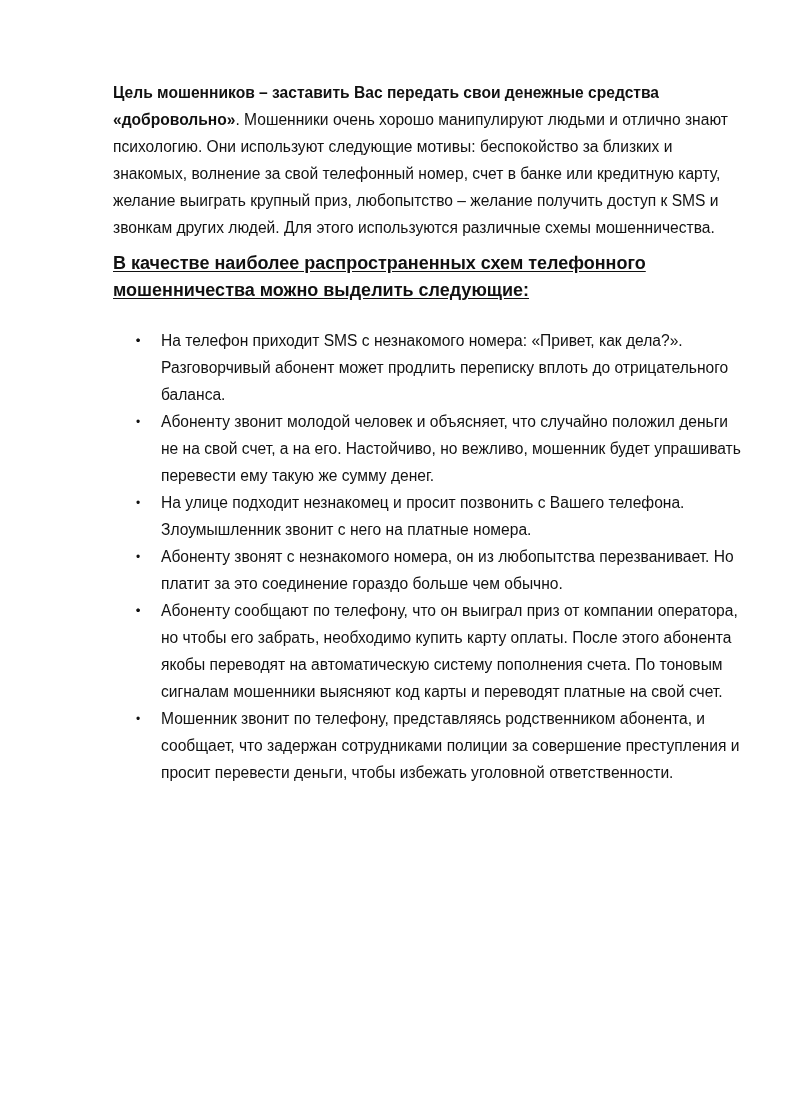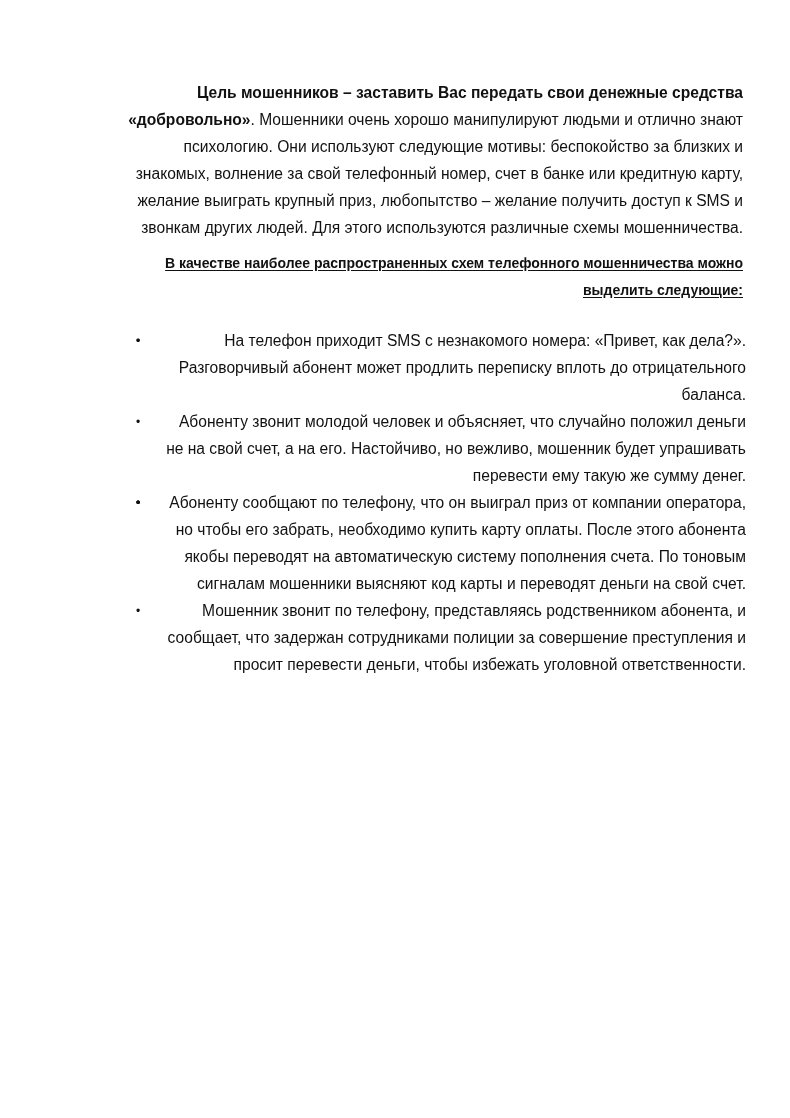--- a/index.html
+++ b/index.html
@@ -13,32 +13,31 @@
       position: relative;
       overflow: hidden;
       font-family: "Liberation Sans", sans-serif;
       color: #111111;
     }
     .page {
       position: absolute;
       left: 113px;
       top: 79px;
       width: 630px;
-      text-align: right;
     }
     .para {
       font-size: 15.6px;
       line-height: 27px;
       margin: 0;
     }
     .bold {
       font-weight: bold;
     }
     .heading {
-      font-size: 14px;
+      font-size: 18px;
       line-height: 27px;
       font-weight: bold;
       text-decoration: underline;
       text-underline-offset: 2px;
       margin: 9px 0 2px 0;
     }
     ul.schemes {
       list-style: none;
       margin: 23px 0 0 0;
       padding: 0;
@@ -64,19 +63,19 @@
 
 <div class="page">
   <p class="para"><span class="bold">Цель мошенников – заставить Вас передать свои денежные средства «добровольно»</span><span>. Мошенники очень хорошо манипулируют людьми и отлично знают психологию. Они используют следующие мотивы: беспокойство за близких и знакомых, волнение за свой телефонный номер, счет в банке или кредитную карту, желание выиграть крупный приз, любопытство – желание получить доступ к SMS и звонкам других людей. Для этого используются различные схемы мошенничества.</span></p>
 
   <p class="heading">В качестве наиболее распространенных схем телефонного мошенничества можно выделить следующие:</p>
 
   <ul class="schemes">
     <li><span class="bullet">•</span></li>
     <li><span class="bullet">•</span><span>На телефон приходит SMS с незнакомого номера: «Привет, как дела?». Разговорчивый абонент может продлить переписку вплоть до отрицательного баланса.</span></li>
     <li><span class="bullet">•</span><span>Абоненту звонит молодой человек и объясняет, что случайно положил деньги не на свой счет, а на его. Настойчиво, но вежливо, мошенник будет упрашивать перевести ему такую же сумму денег.</span></li>
+    <li><span class="bullet">•</span><span>На улице подходит незнакомец и просит позвонить с Вашего телефона. Злоумышленник звонит с него на платные номера.</span></li>
+    <li><span class="bullet">•</span><span>Абоненту звонят с незнакомого номера, он из любопытства перезванивает. Но платит за это соединение гораздо больше чем обычно.</span></li>
     <li><span class="bullet">•</span></li>
-    <li><span class="bullet">•</span></li>
-    <li><span class="bullet">•</span></li>
-    <li><span class="bullet">•</span><span>Абоненту сообщают по телефону, что он выиграл приз от компании оператора, но чтобы его забрать, необходимо купить карту оплаты. После этого абонента якобы переводят на автоматическую систему пополнения счета. По тоновым сигналам мошенники выясняют код карты и переводят деньги на свой счет.</span></li>
+    <li><span class="bullet">•</span><span>Абоненту сообщают по телефону, что он выиграл приз от компании оператора, но чтобы его забрать, необходимо купить карту оплаты. После этого абонента якобы переводят на автоматическую систему пополнения счета. По тоновым сигналам мошенники выясняют код карты и переводят платные на свой счет.</span></li>
     <li><span class="bullet">•</span><span>Мошенник звонит по телефону, представляясь родственником абонента, и сообщает, что задержан сотрудниками полиции за совершение преступления и просит перевести деньги, чтобы избежать уголовной ответственности.</span></li>
   </ul>
 </div>
 
 </body></html>

